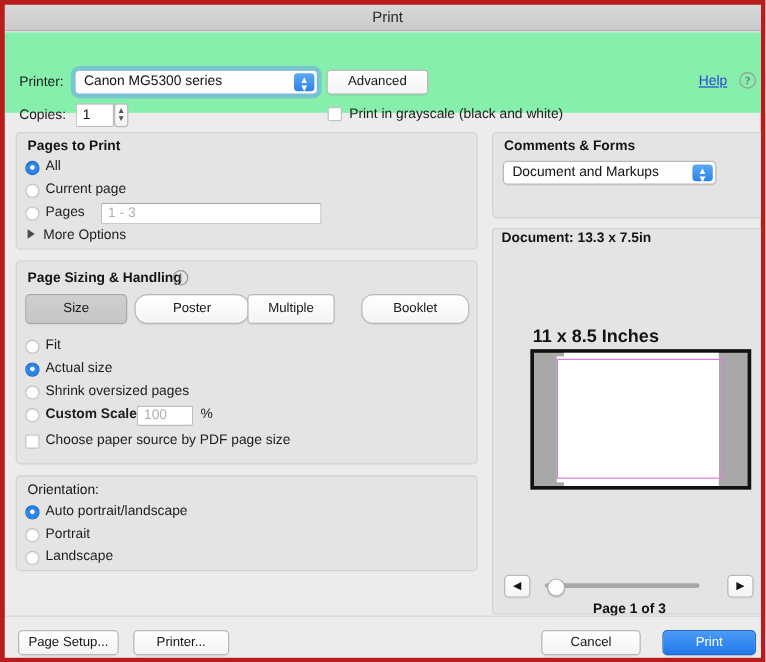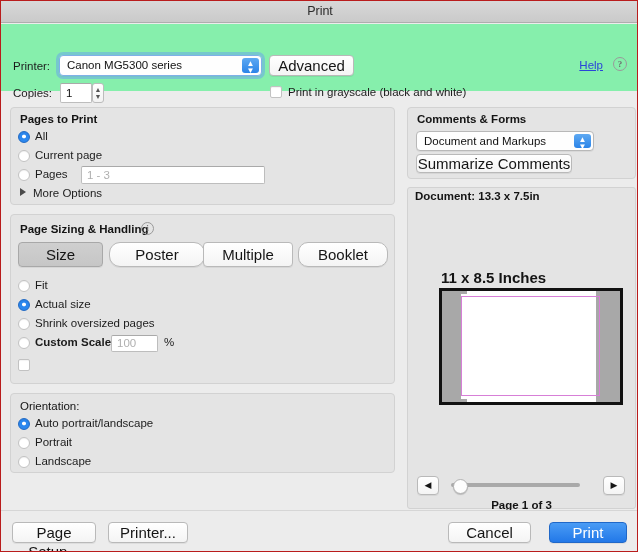--- a/index.html
+++ b/index.html
@@ -10,21 +10,21 @@
   body {
     font-family: "Liberation Sans", sans-serif;
     -webkit-font-smoothing: antialiased;
   }
 
   .window {
     position: relative;
     width: 638px;
     height: 552px;
     box-sizing: border-box;
-    border: 1px solid #b91c1c;
+    border: 4px solid #b91c1c;
     background: #ececec;
     overflow: hidden;
   }
 
   
   .titlebar {
     position: absolute;
     left: 0; top: 0;
     width: 638px;
     height: 22px;
@@ -94,21 +94,21 @@
     line-height: 7px;
   }
 
   
   .btn {
     position: absolute;
     box-sizing: border-box;
     background: linear-gradient(to bottom, #ffffff 0%, #f4f4f4 100%);
     border: 1px solid #b9b9b9;
     border-radius: 4px;
-    font-size: 15px;
+    font-size: 11px;
     color: #151515;
     text-align: center;
     box-shadow: 0 1px 0.5px rgba(0,0,0,0.06);
     cursor: default;
   }
   .btn.selected {
     background: linear-gradient(to bottom, #cfcfcf 0%, #c6c6c6 100%);
     border-color: #a8a8a8;
   }
   .btn.primary {
@@ -386,39 +386,40 @@
   <div class="tri" style="left:19px; top:187px;"></div>
   <div class="radio-label" style="left:32px; top:186px;">More Options</div>
 
   <div class="group" style="left:9px; top:213px; width:385px; height:170px;"></div>
 
   <div class="group-title" style="left:19px; top:222px;">Page Sizing &amp; Handling</div>
   <div class="iicon" style="left:140px; top:221px; width:13px; height:13px; line-height:11px;">i</div>
 
   <div class="btn selected" style="left:17px; top:241px; width:85px; height:25px; line-height:23px;">Size</div>
   <div class="btn" style="left:108px; top:241px; width:96px; height:25px; line-height:23px;border-radius:11px;">Poster</div>
-  <div class="btn" style="left:202px; top:241px; width:90px; height:25px; line-height:23px;">Multiple</div>
+  <div class="btn" style="left:202px; top:241px; width:73px; height:25px; line-height:23px;">Multiple</div>
   <div class="btn" style="left:297px; top:241px; width:90px; height:25px; line-height:23px;border-radius:10px;">Booklet</div>
 
   <div class="radio" style="left:17px; top:279px;"></div>
   <div class="radio-label" style="left:34px; top:278px;">Fit</div>
 
   <div class="radio on" style="left:17px; top:298px;"></div>
   <div class="radio-label" style="left:34px; top:297px;">Actual size</div>
 
   <div class="radio" style="left:17px; top:317px;"></div>
   <div class="radio-label" style="left:34px; top:316px;">Shrink oversized pages</div>
 
   <div class="radio" style="left:17px; top:336px;"></div>
   <div class="radio-label" style="left:34px; top:335px;font-weight:bold;">Custom Scale:</div>
 
   <div class="field placeholder" style="left:110px; top:334px; width:47px; height:17px; line-height:15px;">100</div>
   <div class="radio-label" style="left:163px; top:335px;">%</div>
 
   <div class="check" style="left:17px; top:358px;"></div>
+  <div class="radio-label" style="left:34px; top:357px;">Choose paper source by PDF page size</div>
 
   <div class="group" style="left:9px; top:392px; width:385px; height:80px;"></div>
 
   <div class="group-title" style="left:19px; top:399px; font-weight:normal;">Orientation:</div>
 
   <div class="radio on" style="left:17px; top:417px;"></div>
   <div class="radio-label" style="left:34px; top:416px;">Auto portrait/landscape</div>
 
   <div class="radio" style="left:17px; top:436px;"></div>
   <div class="radio-label" style="left:34px; top:435px;">Portrait</div>
@@ -431,21 +432,20 @@
   <div class="group-title" style="left:416px; top:112px;">Comments &amp; Forms</div>
 
   <div class="popup" style="left:415px; top:130px; width:178px; height:20px; line-height:18px;">
     <span>Document and Markups</span>
     <span class="arrows">
         <i>▲</i>
         <i>▼</i>
       </span>
   </div>
 
-  <div class="btn" style="left:415px; top:153px; width:156px; height:19px; line-height:17px;">Summarize Comments</div>
 
   <div class="preview-area"></div>
 
   <div class="doc-info" style="left:414px; top:189px;">Document: 13.3 x 7.5in</div>
 
   <div class="sheet-label" style="left:440px; top:268px;">11 x 8.5 Inches</div>
 
   <div class="thumb">
     <div class="thumb-page"></div>
     <div class="thumb-page-inner"></div>

